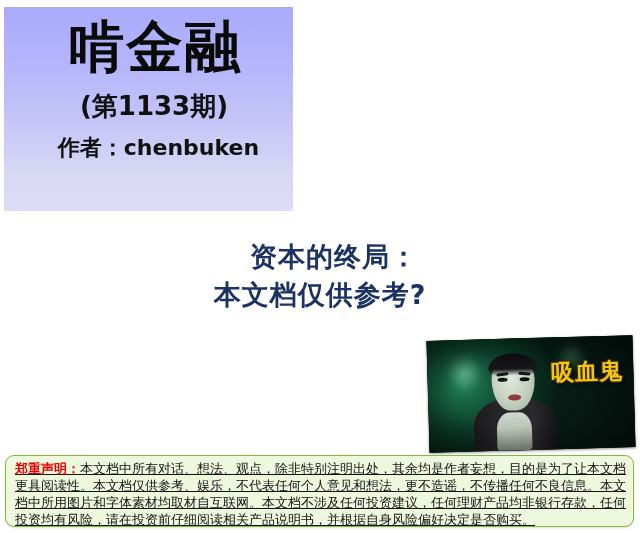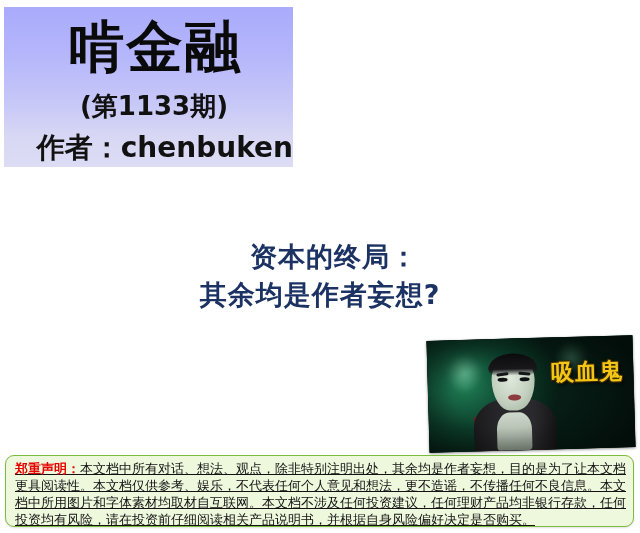--- a/index.html
+++ b/index.html
@@ -14,21 +14,21 @@
     overflow: hidden;
     font-family: "DejaVu Sans", "Liberation Sans", sans-serif;
   }
 
   
   .header-card {
     position: absolute;
     left: 4px;
     top: 7px;
     width: 289px;
-    height: 160px;
+    height: 204px;
     background: linear-gradient(to bottom, #a9abfb 0%, #b4b5fb 28%, #c6c6f8 58%, #d8d8f4 82%, #dcdcf5 100%);
     box-sizing: border-box;
   }
   .header-title {
     position: absolute;
     left: 0;
     right: 0;
     top: 9px;
     text-align: center;
     font-family: "DejaVu Sans", "Liberation Sans", sans-serif;
@@ -49,23 +49,23 @@
     font-size: 26px;
     line-height: 30px;
     color: #111111;
     padding-left: 11px;
   }
   .header-author {
     position: absolute;
     left: 0;
     right: 0;
     top: 128px;
-    text-align: right;
-    font-weight: bold;
-    font-size: 28px;
+    text-align: center;
+    font-weight: bold;
+    font-size: 22px;
     line-height: 26px;
     color: #111111;
     padding-left: 20px;
   }
 
   
   .headline {
     position: absolute;
     left: 0;
     top: 238px;
@@ -265,21 +265,21 @@
 <body>
 
 <div class="header-card">
   <div class="header-title">啃金融</div>
   <div class="header-issue">(第1133期)</div>
   <div class="header-author">作者：chenbuken</div>
 </div>
 
 <div class="headline">
   <span class="line1">资本的终局：</span>
-  <span class="line2">其余均是作者妄想?</span>
+  <span class="line2">本文档仅供参考?</span>
 </div>
 
 <div class="photo-wrap">
   <div class="photo">
     <div class="bg"></div>
     <div class="blur-light"></div>
     <div class="blur-light2"></div>
     <div class="cape-l"></div>
     <div class="cape-r"></div>
     <div class="body"></div>

